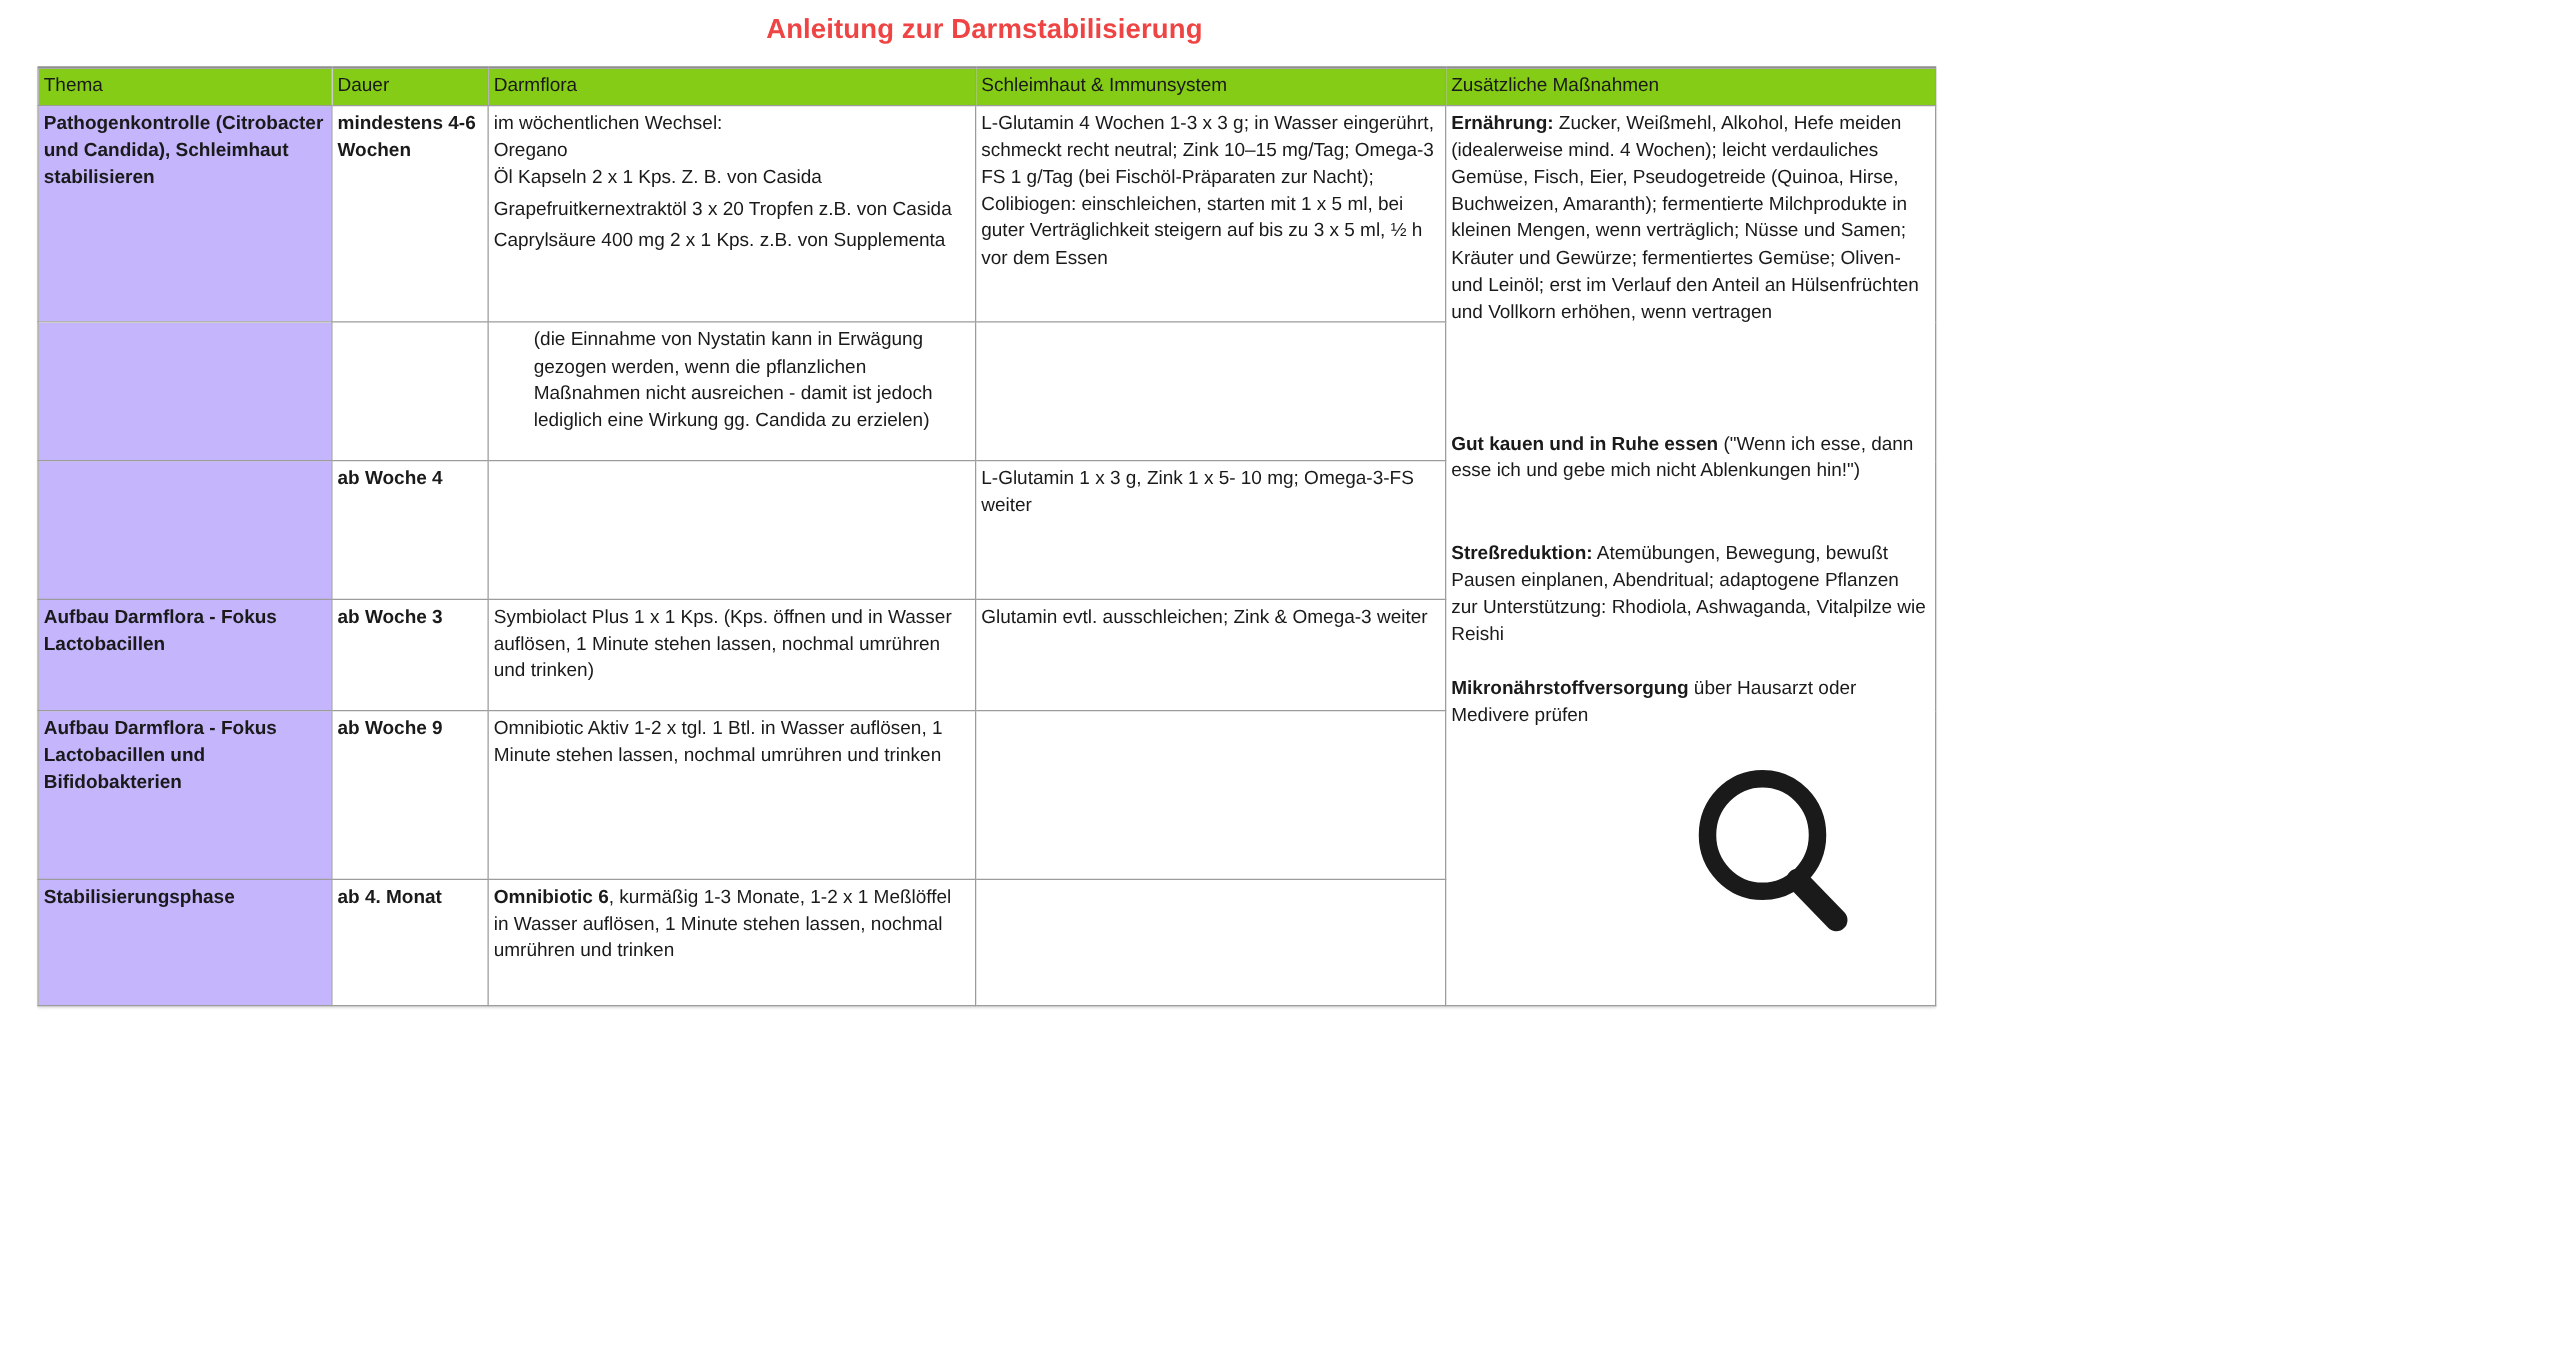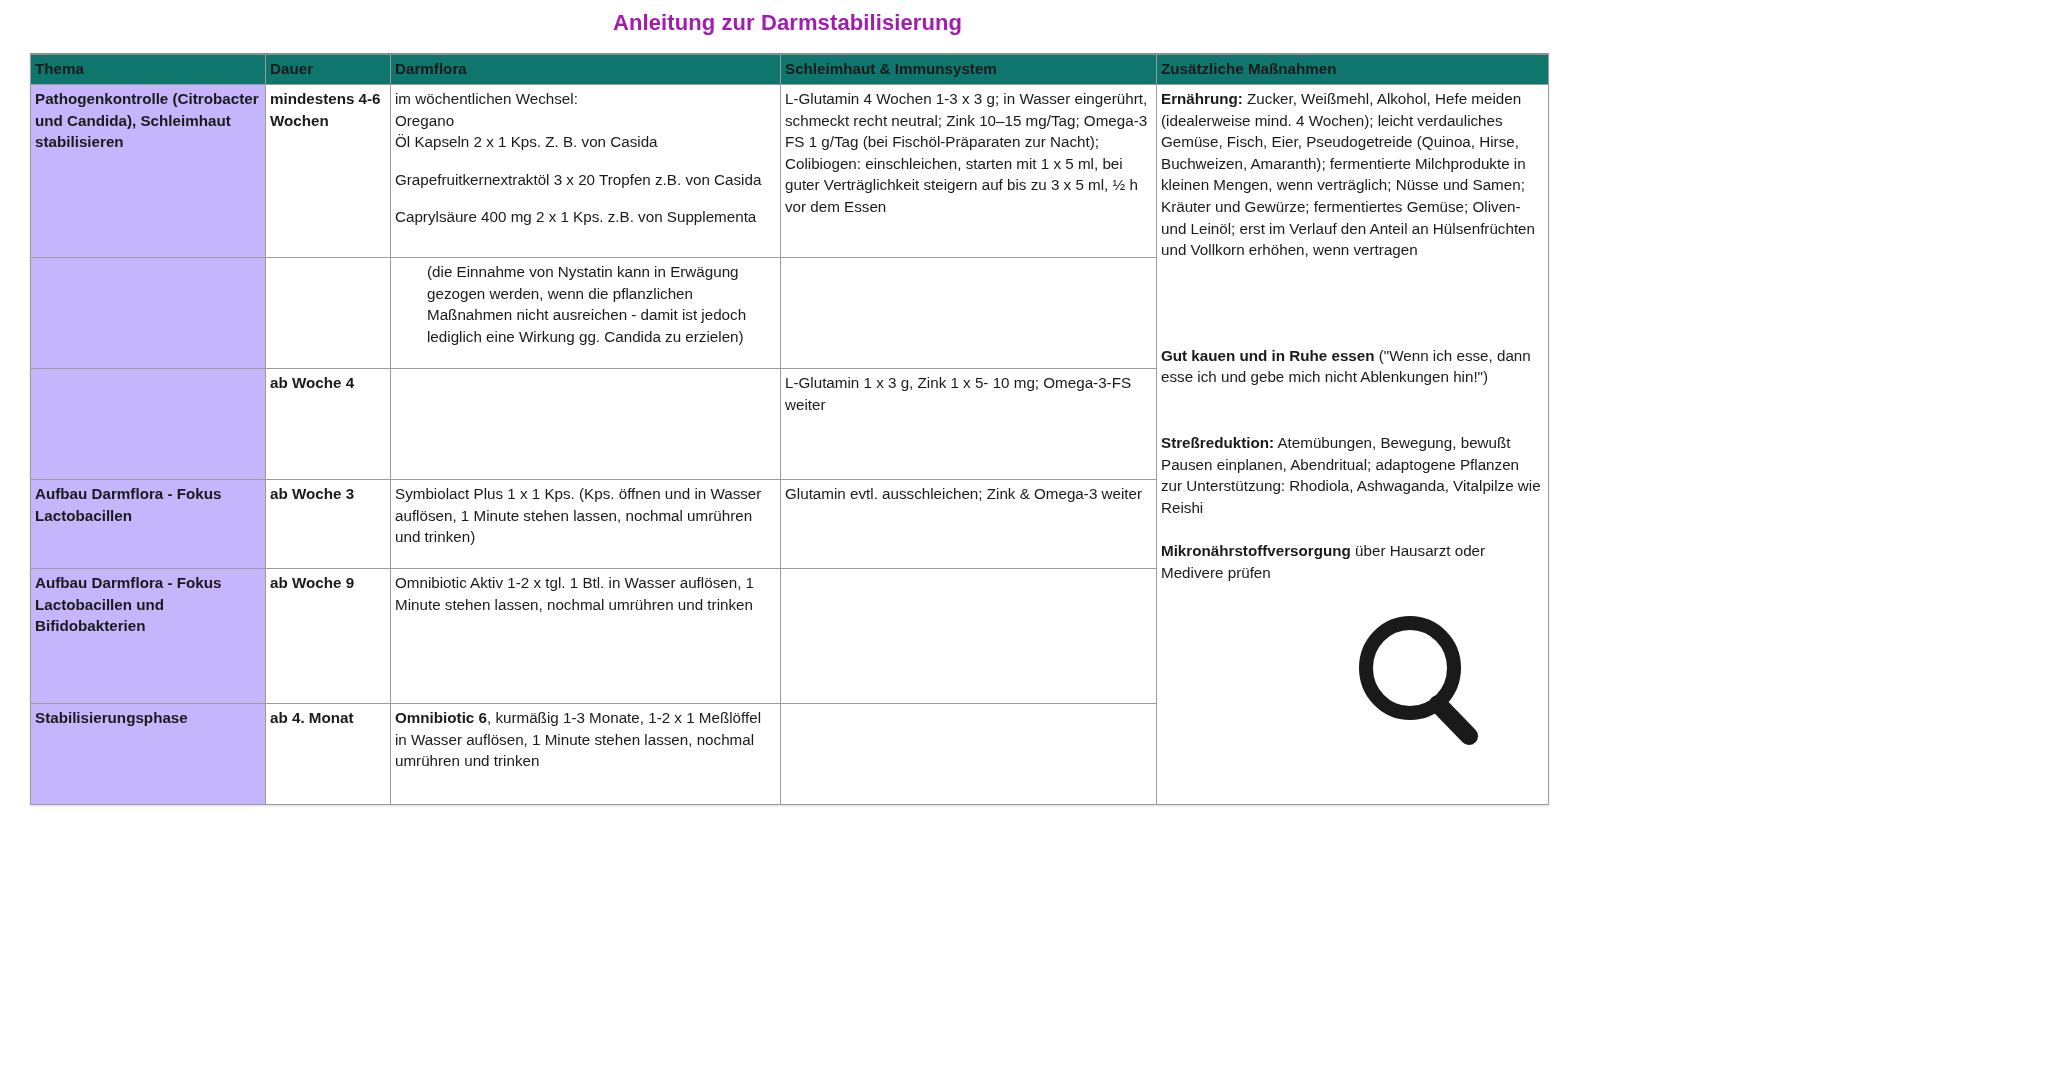--- a/index.html
+++ b/index.html
@@ -2,53 +2,53 @@
 <html><head>
   <meta charset="utf-8">
   <style>
     html, body { margin: 0; padding: 0; background: #ffffff; }
     body {
       width: 2060px; height: 1086px; position: relative; overflow: hidden;
       font-family: "Liberation Sans", sans-serif; color: #1a1a1a;
     }
     .page-title {
       position: absolute; left: 0; top: 10px; width: 1575px;
-      text-align: center; font-weight: bold; font-size: 22px; color: #a21caf;
+      text-align: center; font-weight: bold; font-size: 22px; color: #ef4444;
       letter-spacing: 0.1px;
     }
     table.guide {
       position: absolute; left: 30px; top: 53px;
       border-collapse: collapse; table-layout: fixed;
       width: 1518px;
       font-size: 15.2px; line-height: 21.6px;
       box-shadow: 0 1px 2px rgba(0,0,0,0.15);
     }
     table.guide th, table.guide td {
       border: 1.5px solid #9c9c9c;
       vertical-align: top; text-align: left;
       padding: 3px 4px 3px 4px;
       overflow: hidden;
     }
     table.guide th {
-      background: #0f766e; font-weight: bold; height: 23px;
+      background: #84cc16; font-weight: normal; height: 23px;
       border-top: 2.5px solid #8e8e8e;
     }
     td.topic { background: #c4b5fd; font-weight: bold; }
     td.duration { font-weight: bold; }
     col.c1 { width: 235px; } col.c2 { width: 125px; }
     col.c3 { width: 390px; } col.c4 { width: 376px; } col.c5 { width: 392px; }
     tr.r1 td { height: 166px; }
     tr.r2 td { height: 104px; padding-left: 36px; }
     tr.r3 td { height: 104px; margin-top: 24px; }
     tr.r4 td { height: 82px; }
     tr.r5 td { height: 128px; }
     tr.r6 td { height: 94px; }
     .flex-line { display: flex; justify-content: space-between; padding-right: 20px; flex-direction: column; }
     .para { display: block; }
-    .para + .para { margin-top: 16px; }
+    .para + .para { margin-top: 4px; }
     b { font-weight: bold; }
     .gap1 { height: 84px; }
     .gap2 { height: 44px; }
     .gap3 { height: 22px; }
     .zoom-icon {
       position: absolute; left: 1352px; top: 612px; width: 140px; height: 140px;
       cursor: pointer;
     }
   </style>
 </head>

